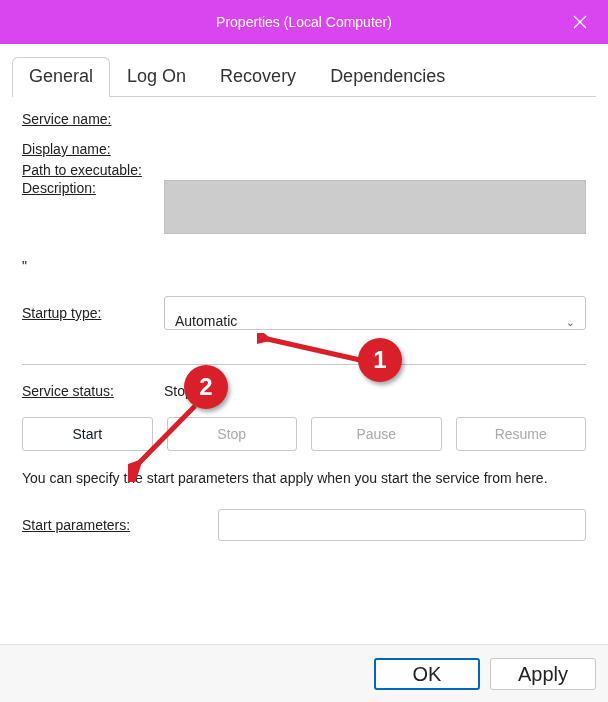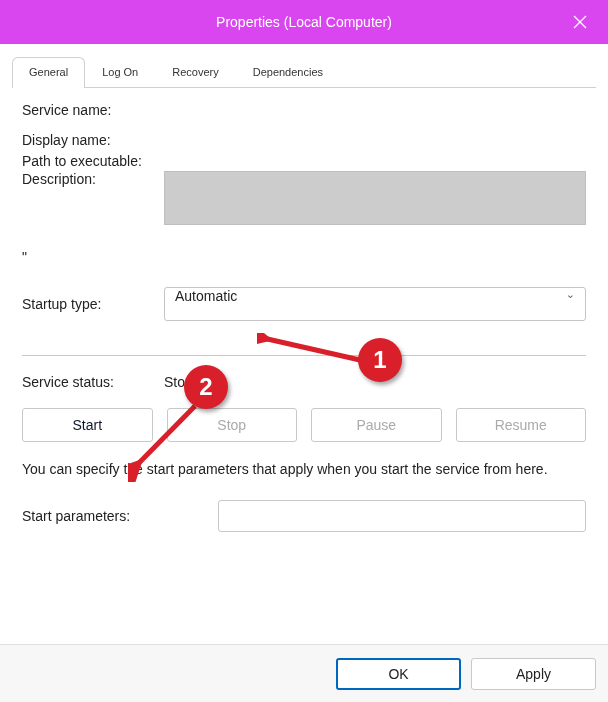--- a/index.html
+++ b/index.html
@@ -29,40 +29,40 @@
       padding: 12px 12px 0 12px;
     }
     
     .tabs {
       display: flex;
       border-bottom: 1px solid #d0d0d0;
       margin-bottom: 2px;
     }
     .tab {
       padding: 8px 16px 10px;
-      font-size: 11px;
+      font-size: 18px;
       color: #333;
       cursor: pointer;
       border: 1px solid transparent;
       border-bottom: none;
       border-radius: 6px 6px 0 0;
       position: relative;
       top: 1px;
     }
     .tab.active {
       border-color: #d0d0d0;
       background: #fff;
     }
     
     .tab-body {
       padding: 12px 10px 10px 10px;
     }
     
     .row { display: flex; align-items: flex-start; margin-bottom: 14px; font-size: 14px; color: #222; }
-    .row .label { width: 142px; flex-shrink: 0; }
+    .row .label { width: 142px; flex-shrink: 0; text-decoration: underline; }
     .row .value { flex: 1; }
     
     .desc-box {
       flex: 1;
       height: 54px;
       background: #ccc;
       border: 1px solid #bfbfbf;
     }
     
     .path-row { margin-bottom: 2px; }
@@ -70,21 +70,21 @@
     
     .startup-row { margin-bottom: 20px; align-items: center; }
     .select {
       flex: 1;
       height: 34px;
       border: 1px solid #c5c5c5;
       border-radius: 3px;
       background: #fff;
       padding: 0 10px;
       display: flex;
-      align-items: flex-start;
+      align-items: flex-end;
       justify-content: space-between;
       font-size: 14px;
       color: #222;
       position: relative;
     }
     .chevron { font-size: 11px; color: #666; }
     
     .divider {
       border: none;
       border-top: 1px solid #c8c8c8;
@@ -129,26 +129,26 @@
     }
     
     .footer {
       position: absolute;
       bottom: 12px;
       right: 12px;
       display: flex;
       gap: 10px;
     }
     .footer .fbtn {
-      width: 125px;
+      width: 106px;
       height: 32px;
       border: 1px solid #c8c8c8;
       border-radius: 3px;
       background: #fff;
-      font-size: 14px;
+      font-size: 20px;
       color: #222;
       display: flex;
       align-items: center;
       justify-content: center;
       cursor: pointer;
     }
     .footer .fbtn.primary {
       border: 2px solid #0067c0;
     }
     .footer-bar {

